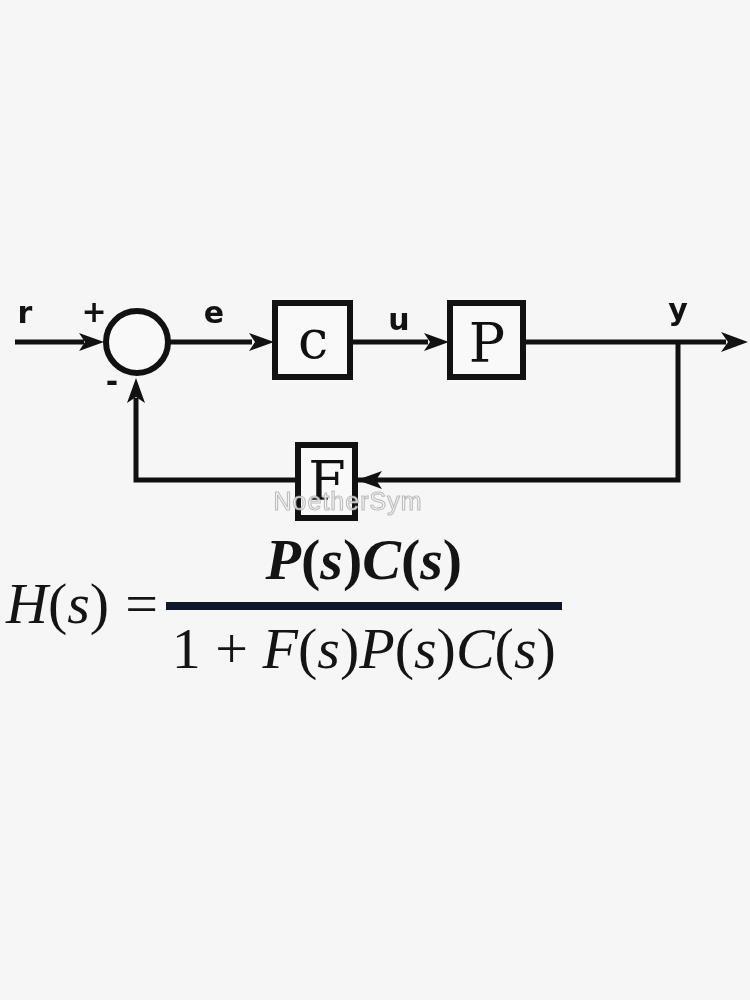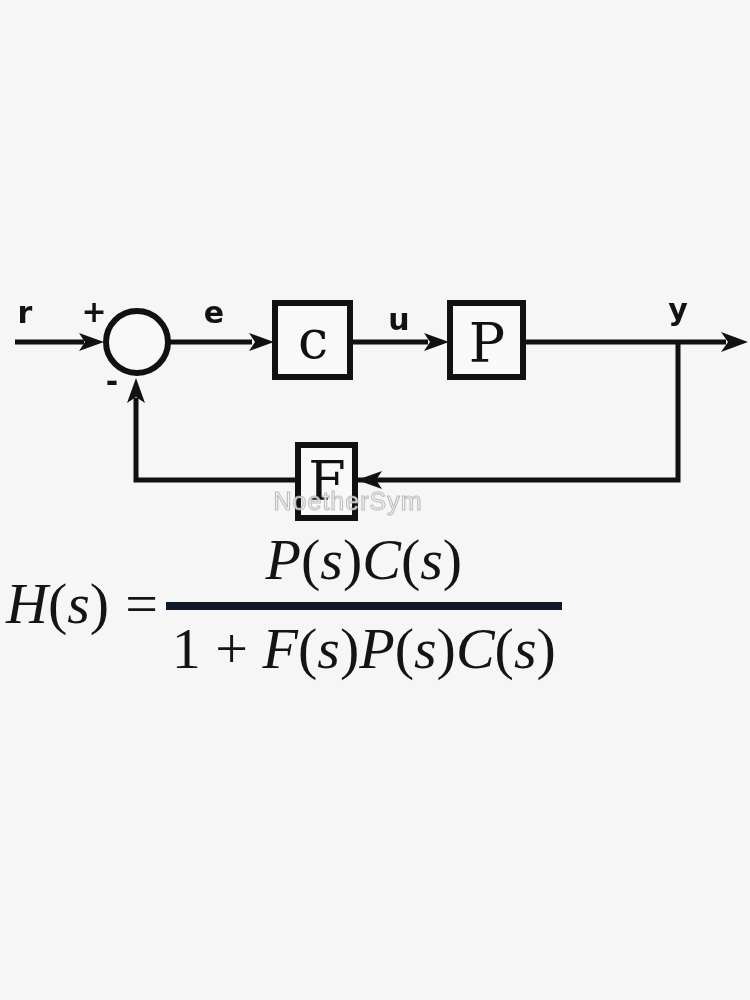--- a/index.html
+++ b/index.html
@@ -58,20 +58,21 @@
   .lhs {
     font-size: 58px;
     margin-right: 8px;
   }
   .eq { margin-left: 16px; }
   .frac { display: inline-block; text-align: center; }
   .num {
     display: block;
     font-size: 58px;
     padding: 0 14px 5px 14px;
+    font-weight: bold;
   }
   .den {
     display: block;
     font-size: 58px;
     border-top: 8px solid #0f172a;
     padding: 3px 6px 0 6px;
   }
 </style>
 </head>
 <body>

